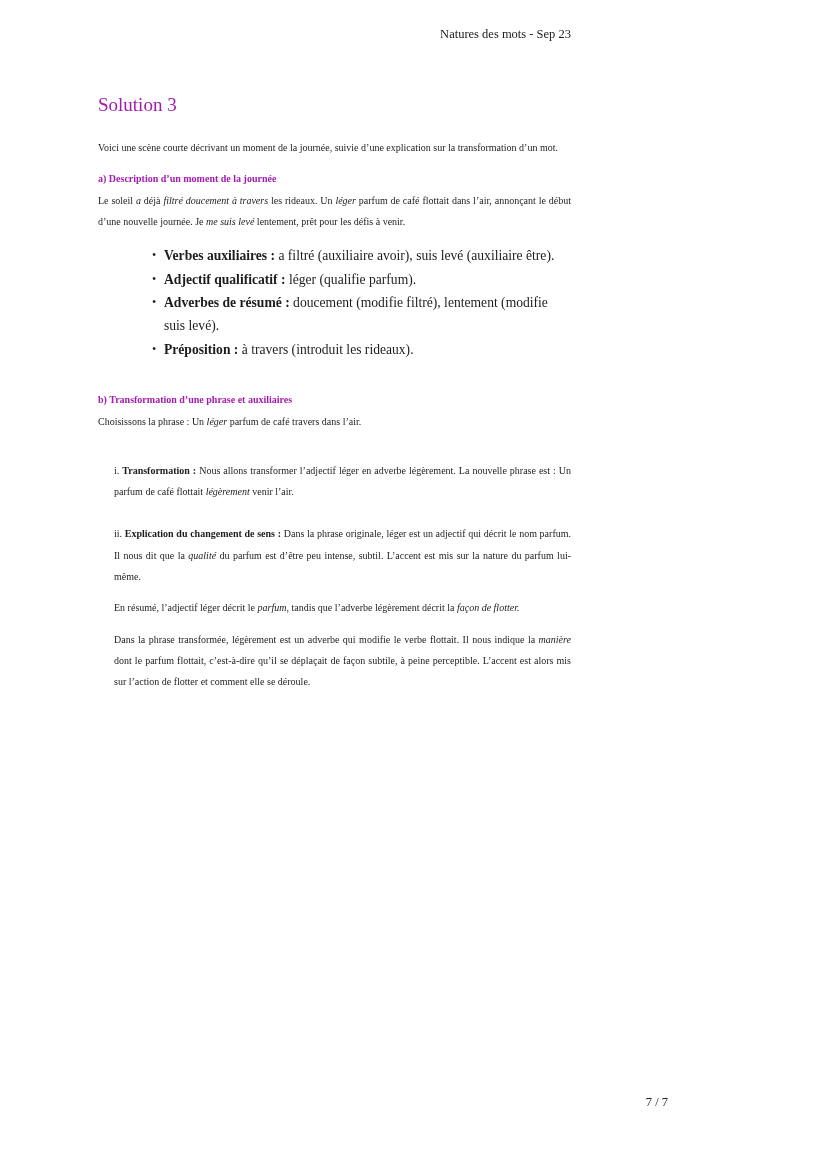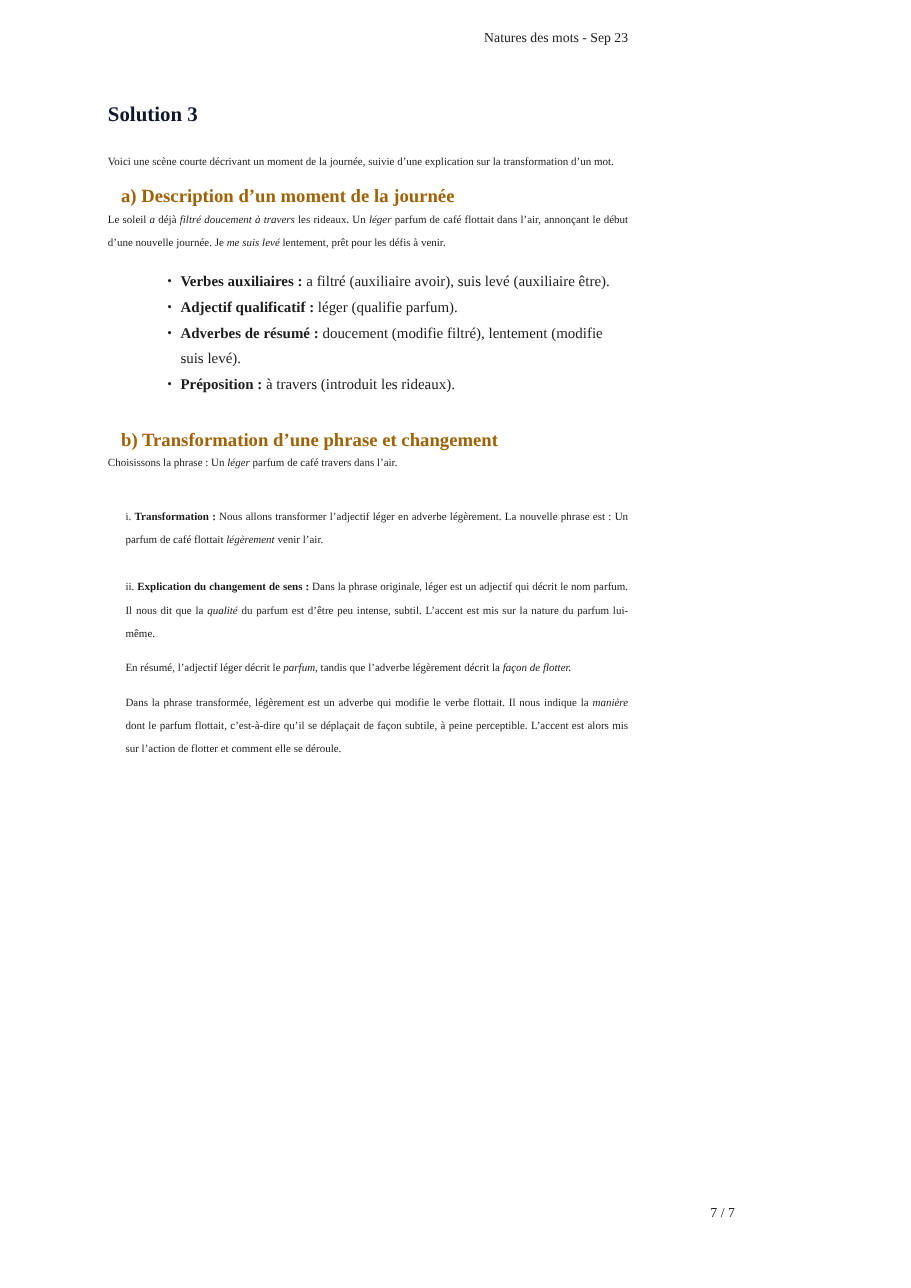--- a/index.html
+++ b/index.html
@@ -19,37 +19,37 @@
     overflow: hidden;
   }
   .header {
     text-align: right;
     font-size: 12.5px;
     line-height: 15px;
   }
   h1.title {
     font-size: 19px;
     line-height: 24px;
-    font-weight: 700;
+    font-weight: 400;
     margin: 51px 0 0 0;
-    color: #0f172a;
+    color: #a21caf;
   }
   .para {
     font-size: 10px;
     line-height: 21.3px;
     text-align: justify;
     margin: 0;
   }
   .intro { margin-top: 20px; }
   h2.sec-heading {
-    font-size: 17px;
+    font-size: 10px;
     line-height: 21.3px;
     font-weight: 700;
-    margin: 10px 0 0 12px;
-    color: #a16207;
+    margin: 10px 0 0 0;
+    color: #a21caf;
   }
   h2.sec-b { margin-top: 28px; }
   ul.bullets {
     list-style: none;
     margin: 12px 0 0 0;
     padding: 0 0 0 18px;
     font-size: 13.6px;
     line-height: 23.4px;
   }
   ul.bullets li { position: relative; margin-left: 48px; }
@@ -93,21 +93,21 @@
     <h2 class="sec-heading">a) Description d’un moment de la journée</h2>
     <p class="para"><span>Le soleil </span><span class="i">a</span><span> déjà </span><span class="i">filtré doucement à travers</span><span> les rideaux. Un </span><span class="i">léger</span><span> parfum de café flottait dans l’air, annonçant le début d’une nouvelle journée. Je </span><span class="i">me suis levé</span><span> lentement, prêt pour les défis à venir.</span></p>
 
     <ul class="bullets">
       <li><span class="b">Verbes auxiliaires :</span><span> a filtré (auxiliaire avoir), suis levé (auxiliaire être).</span></li>
       <li><span class="b">Adjectif qualificatif :</span><span> léger (qualifie parfum).</span></li>
       <li><span class="b">Adverbes de résumé :</span><span> doucement (modifie filtré), lentement (modifie suis levé).</span></li>
       <li><span class="b">Préposition :</span><span> à travers (introduit les rideaux).</span></li>
     </ul>
 
-    <h2 class="sec-heading sec-b">b) Transformation d’une phrase et changement</h2>
+    <h2 class="sec-heading sec-b">b) Transformation d’une phrase et auxiliaires</h2>
     <p class="para"><span>Choisissons la phrase : Un </span><span class="i">léger</span><span> parfum de café travers dans l’air.</span></p>
 
     <div class="sub">
       <p class="para sub-i"><span>i. </span><span class="b">Transformation :</span><span> Nous allons transformer l’adjectif léger en adverbe légèrement. La nouvelle phrase est : Un parfum de café flottait </span><span class="i">légèrement</span><span> venir l’air.</span></p>
       <p class="para sub-ii"><span>ii. </span><span class="b">Explication du changement de sens :</span><span> Dans la phrase originale, léger est un adjectif qui décrit le nom parfum. Il nous dit que la </span><span class="i">qualité</span><span> du parfum est d’être peu intense, subtil. L’accent est mis sur la nature du parfum lui-même.</span></p>
       <p class="para sub-cont"><span>En résumé, l’adjectif léger décrit le </span><span class="i">parfum</span><span>, tandis que l’adverbe légèrement décrit la </span><span class="i">façon de flotter.</span></p>
       <p class="para sub-cont"><span>Dans la phrase transformée, légèrement est un adverbe qui modifie le verbe flottait. Il nous indique la </span><span class="i">manière</span><span> dont le parfum flottait, c’est-à-dire qu’il se déplaçait de façon subtile, à peine perceptible. L’accent est alors mis sur l’action de flotter et comment elle se déroule.</span></p>
     </div>
   </main>
 

